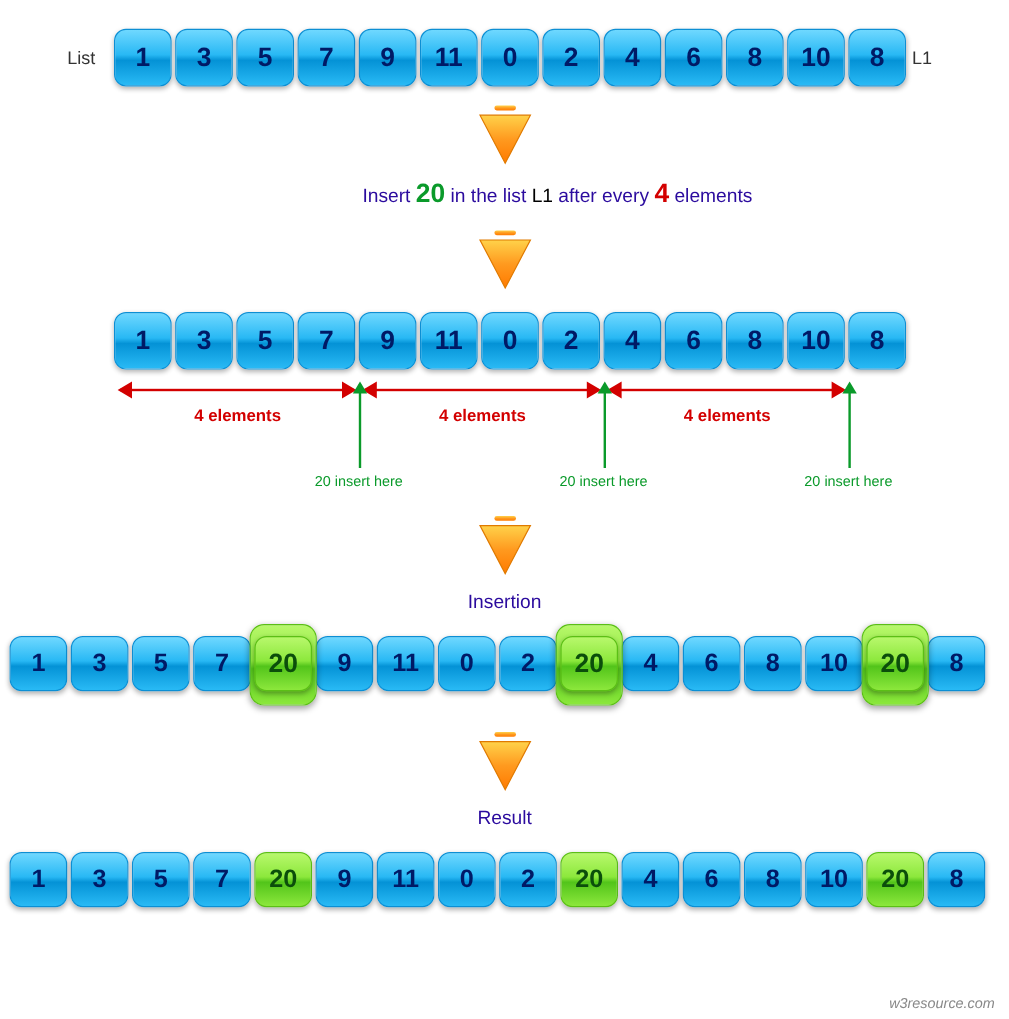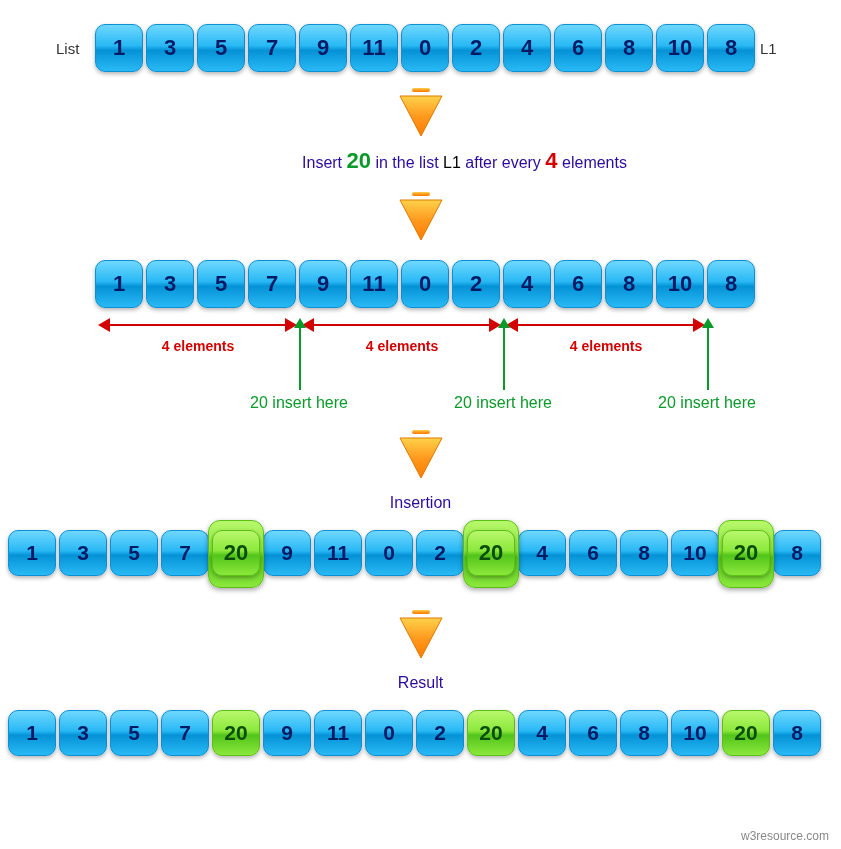--- a/index.html
+++ b/index.html
@@ -99,21 +99,21 @@
     position: absolute;
     top: -2px; left: -5px;
     width: 0; height: 0;
     border-left: 6px solid transparent;
     border-right: 6px solid transparent;
     border-bottom: 10px solid #0a9a2a;
   }
   .green-text {
     position: absolute;
     color: #0a9a2a;
-    font-size: 16px;
+    font-size: 12px;
     transform: translateX(-50%);
     white-space: nowrap;
   }
   .big-green-wrap {
     position: relative;
     display: inline-flex;
     align-items: center;
     justify-content: center;
   }
   .big-green-back {
@@ -124,20 +124,21 @@
     border: 1px solid #5bbf16;
     box-shadow: 0 2px 5px rgba(0,0,0,0.35);
     top: -10px;
   }
   .watermark {
     position: absolute;
     right: 12px;
     bottom: 6px;
     font-size: 12px;
     color: #888;
+    font-style: italic;
   }
 </style>
 </head>
 <body>
 
 <div class="label" style="top:40px; left:56px;">List</div>
 <div class="row" id="row1" style="top:24px; left:95px;">
     <div class="cell blue" style="width: 48px; height: 48px; font-size: 22px;">1</div>
     <div class="cell blue" style="width: 48px; height: 48px; font-size: 22px;">3</div>
     <div class="cell blue" style="width: 48px; height: 48px; font-size: 22px;">5</div>

